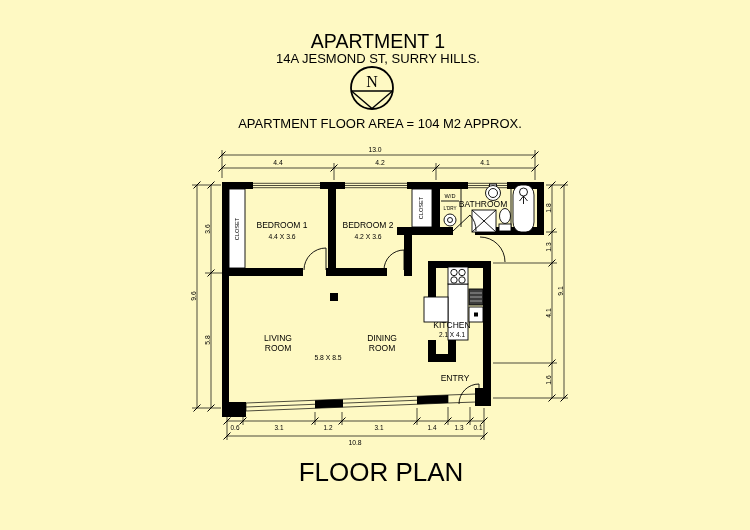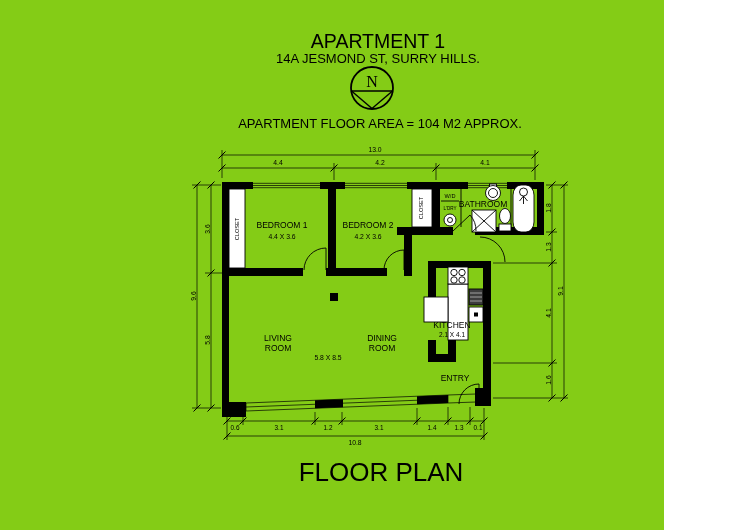--- a/index.html
+++ b/index.html
@@ -1,16 +1,16 @@
 <!DOCTYPE html>
 <html><head>
 <meta charset="utf-8">
 <style>
   html,body{margin:0;padding:0;background:#fff;}
-  .page{position:relative;width:664px;height:530px;background:#84cc16;overflow:hidden;
+  .page{position:relative;width:750px;height:530px;background:#fef9c3;overflow:hidden;
         font-family:"Liberation Sans", sans-serif;text-align:right;}
   svg{display:block;}
   svg text{fill:#000;font-family:"Liberation Sans", sans-serif;}
   .serif{font-family:"Liberation Serif", serif;}
   .wall{fill:#000;stroke:none;}
   .thin{fill:#fff;stroke:#000;stroke-width:0.9;}
   .thinline{stroke:#000;stroke-width:0.9;fill:none;}
   .winline{stroke:#000;stroke-width:0.7;fill:none;}
   .dim{stroke:#000;stroke-width:0.7;fill:none;}
   .tick{stroke:#000;stroke-width:1;fill:none;}

